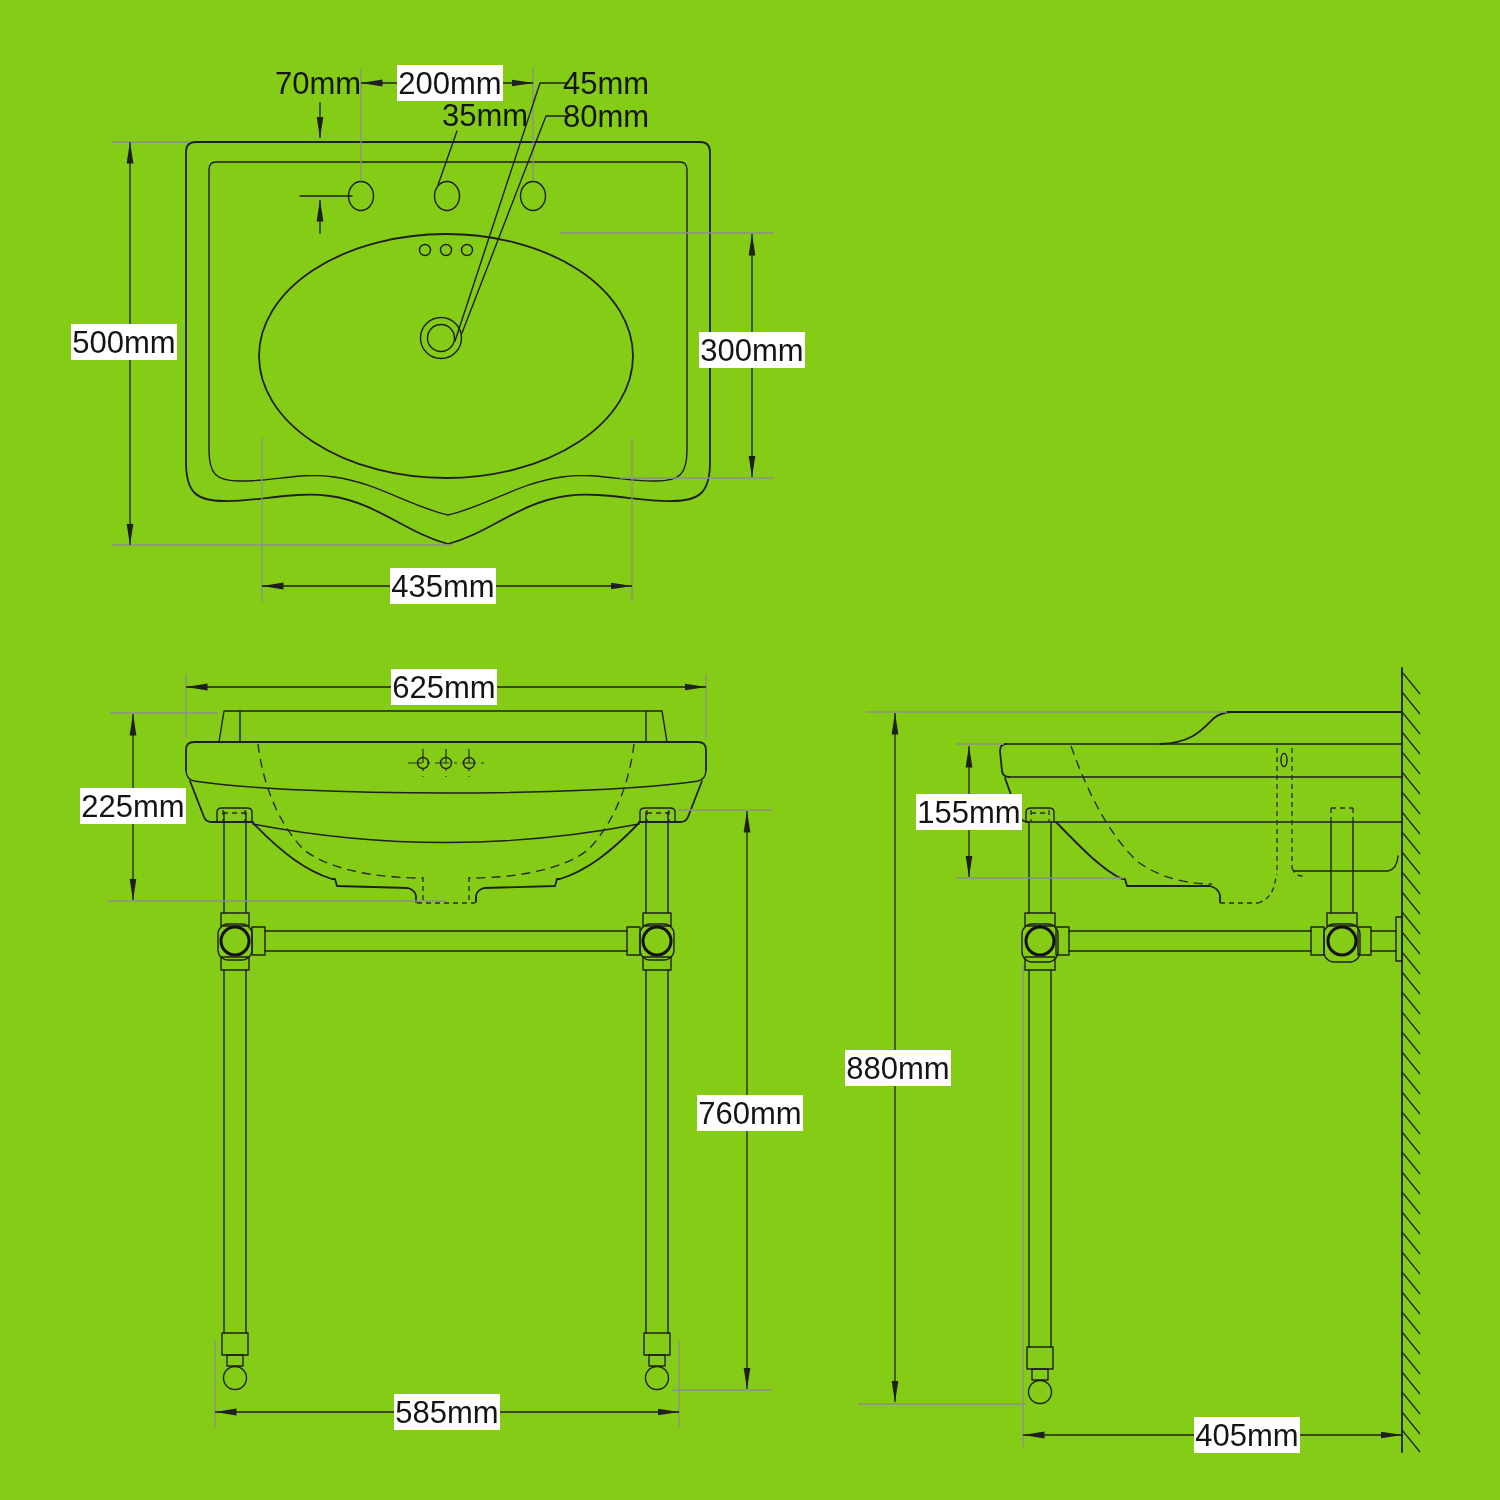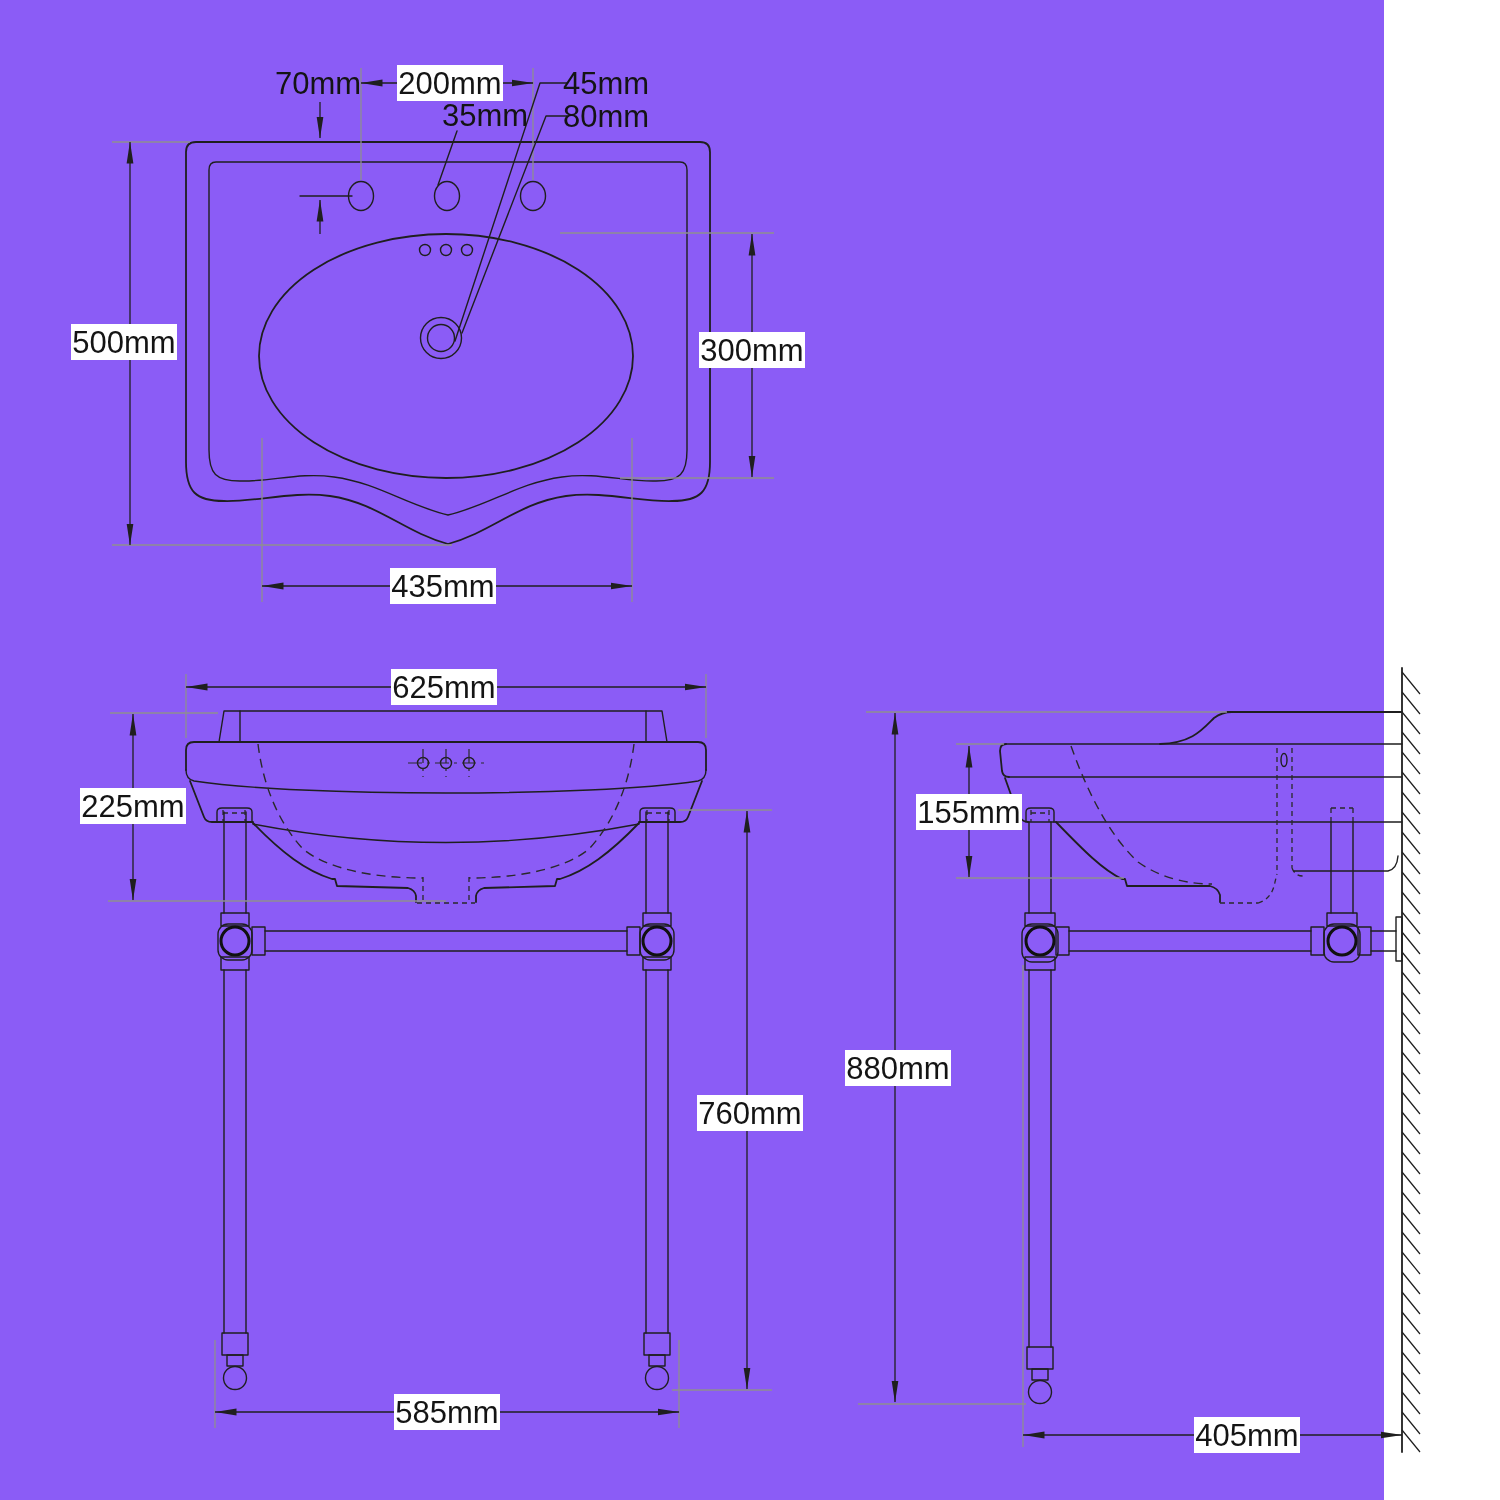--- a/index.html
+++ b/index.html
@@ -1,17 +1,17 @@
 <!DOCTYPE html>
 <html><head>
 <meta charset="utf-8">
 <style>
   html,body{margin:0;padding:0;background:#ffffff;}
   body{font-family:"Liberation Sans", sans-serif;}
-  .stage{width:1384px;height:1500px;position:relative;background:#8b5cf6;}
+  .stage{width:1500px;height:1500px;position:relative;background:#84cc16;}
   svg{display:block;}
   .body-ln{fill:none;stroke:#1f1f1f;stroke-width:1.8;stroke-linecap:round;stroke-linejoin:round;}
   .thin-ln{fill:none;stroke:#1f1f1f;stroke-width:1.4;stroke-linecap:round;stroke-linejoin:round;}
   .bold-ln{fill:none;stroke:#111;stroke-width:3;}
   .hid-ln{fill:none;stroke:#2a2a2a;stroke-width:1.4;stroke-dasharray:9 6;}
   .sm-dash{fill:none;stroke:#2a2a2a;stroke-width:1.3;stroke-dasharray:5 4;}
   .cl-ln{fill:none;stroke:#2a2a2a;stroke-width:1.2;stroke-dasharray:14 5 3 5;}
   .ext-ln{fill:none;stroke:#8f8f8f;stroke-width:1.3;}
   .dim-ln{fill:none;stroke:#1f1f1f;stroke-width:1.3;}
   .hatch{stroke:#1f1f1f;stroke-width:1.2;}

